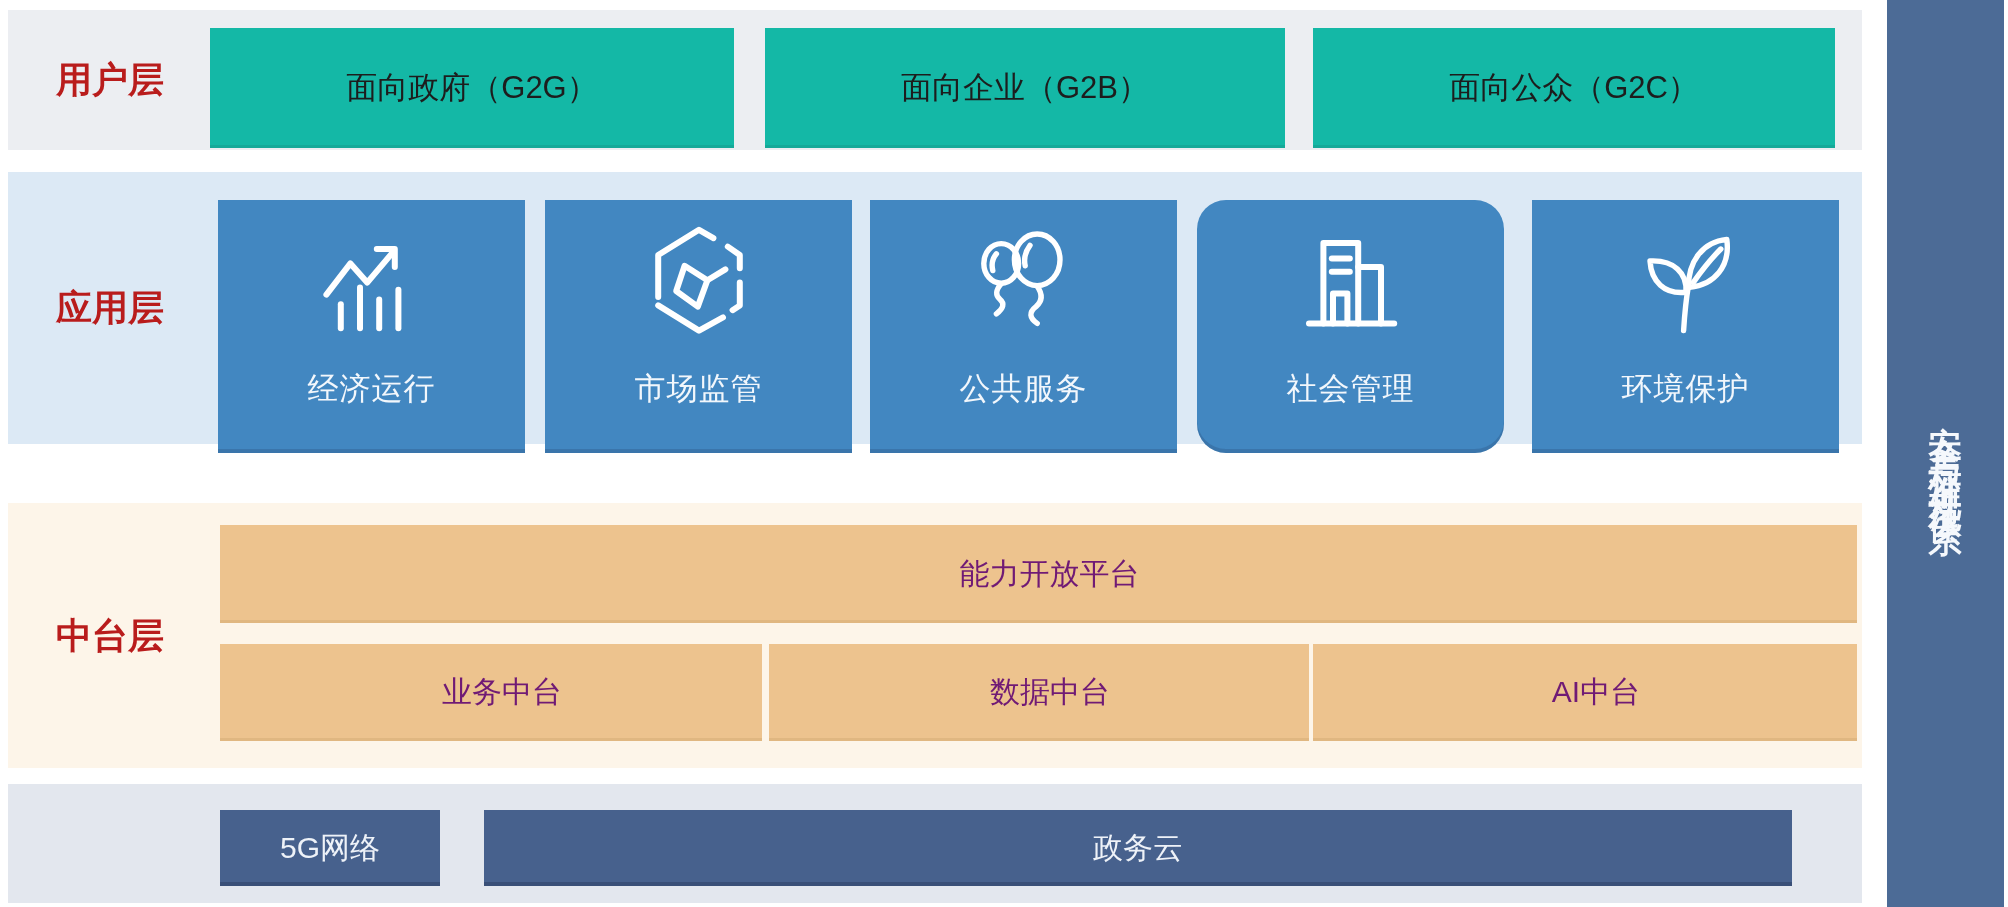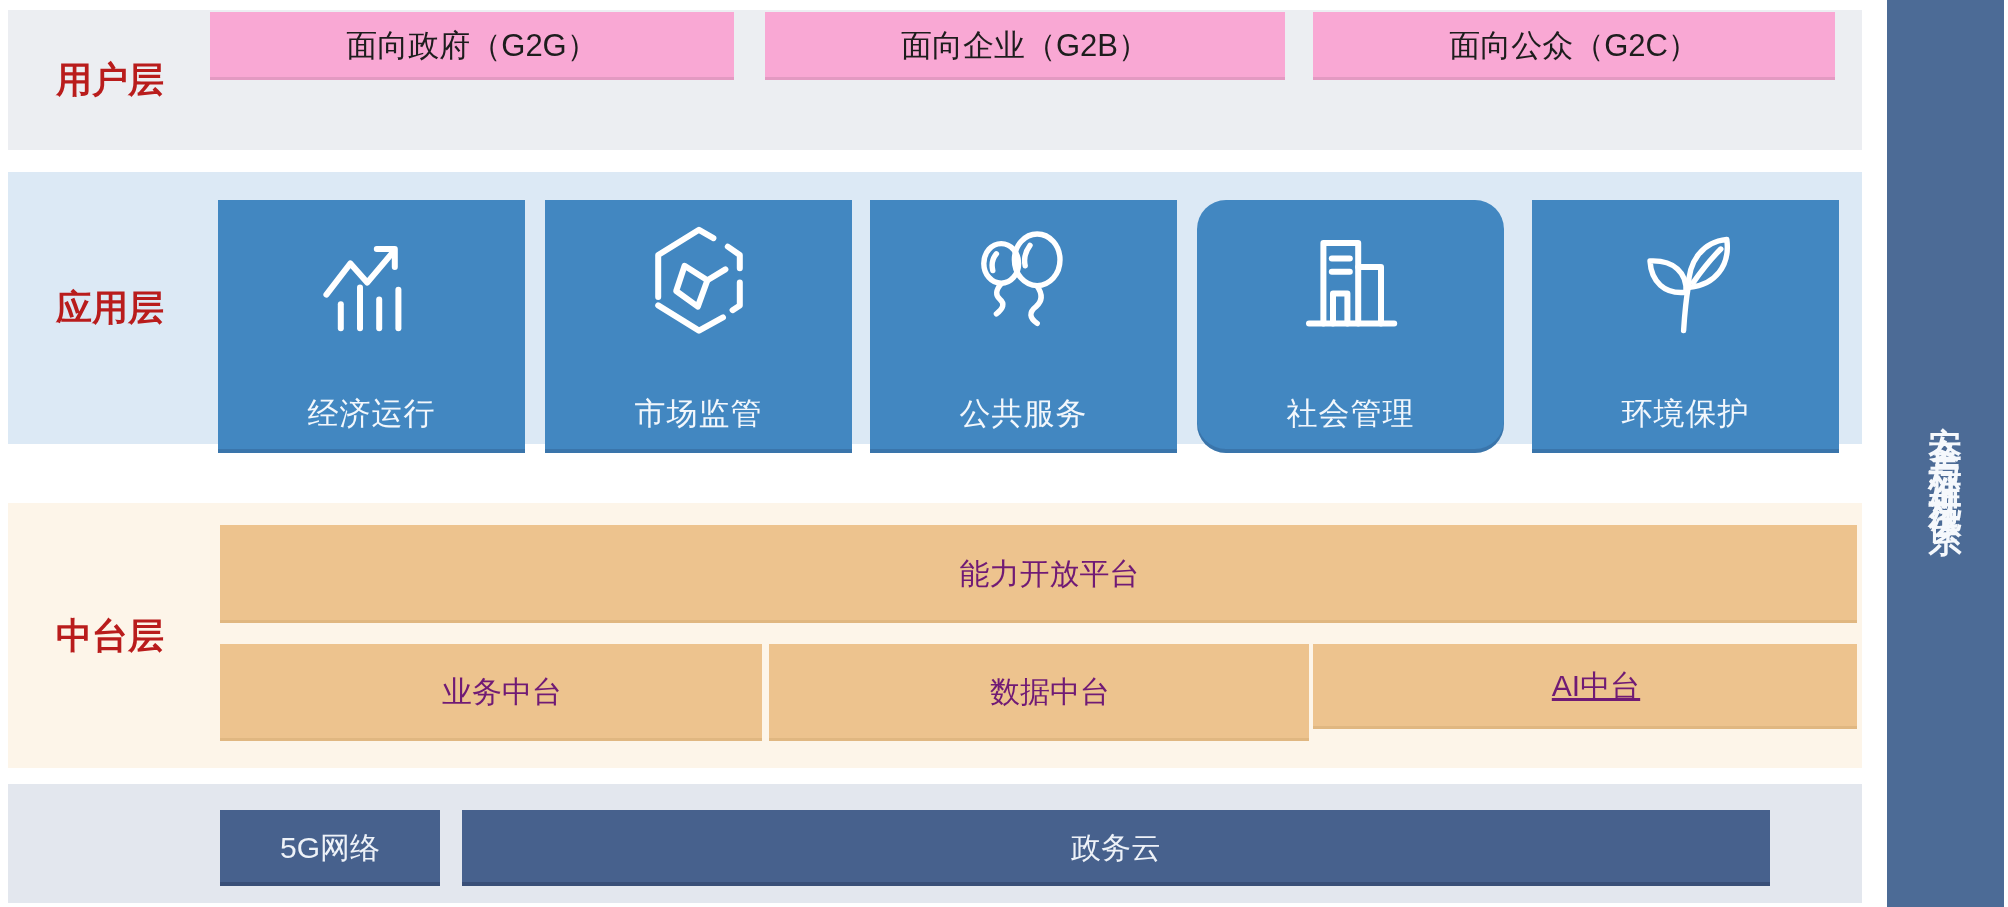--- a/index.html
+++ b/index.html
@@ -17,56 +17,56 @@
     position:absolute;left:0;top:0;bottom:0;width:204px;
     display:flex;align-items:center;justify-content:center;
     font-size:36px;font-weight:700;color:#b91c1c;
     white-space:pre-line;text-align:center;line-height:1.2;
   }
 
   .box{position:absolute;display:flex;align-items:center;justify-content:center;}
 
   
   .user-box{
-    top:2px;height:68px;background:#f9a8d4;color:#1d1d1d;font-size:31px;
+    top:18px;height:120px;background:#14b8a6;color:#1d1d1d;font-size:31px;
     box-shadow:inset 0 -3px rgba(40,40,40,0.10);
   }
   .user-box.b1{left:202px;width:524px;}
   .user-box.b2{left:757px;width:520px;}
   .user-box.b3{left:1305px;width:522px;}
 
   
   .app-card{
     position:absolute;top:28px;height:253px;width:307px;background:#4287c1;
     display:flex;flex-direction:column;align-items:center;
     box-shadow:inset 0 -4px rgba(20,40,70,0.18);
   }
   .app-card.c1{left:210px;} .app-card.c2{left:537px;} .app-card.c3{left:862px;}
   .app-card.c4{left:1189px;border-radius:29px;} .app-card.c5{left:1524px;}
   .app-card .icon{margin-top:20px;height:130px;display:flex;align-items:center;justify-content:center;}
-  .app-card .card-label{margin-top:43px;font-size:31px;color:#f2f7fc;letter-spacing:1px;}
+  .app-card .card-label{margin-top:18px;font-size:31px;color:#f2f7fc;letter-spacing:1px;}
 
   
   .mid-box{
     background:#edc38e;color:#701a75;font-size:30px;
     box-shadow:inset 0 -3px rgba(120,80,20,0.10);
     padding-left:22px;
   }
   .mid-wide{left:212px;top:22px;width:1615px;height:98px;}
   .mid-b1{left:212px;top:141px;width:520px;height:97px;}
   .mid-b2{left:761px;top:141px;width:518px;height:97px;}
-  .mid-b3{left:1305px;top:141px;width:522px;height:85px;text-decoration:underline;}
+  .mid-b3{left:1305px;top:141px;width:522px;height:97px;}
 
   
   .infra-box{
     top:26px;height:76px;background:#47618d;color:#eef2f8;font-size:30px;
     box-shadow:inset 0 -4px rgba(10,20,40,0.22);
   }
   .infra-b1{left:212px;width:220px;}
-  .infra-b2{left:454px;width:1308px;}
+  .infra-b2{left:476px;width:1308px;}
 
   
   .sidebar{
     position:absolute;left:1887px;top:0;width:117px;height:907px;background:#4c6b96;
     display:flex;align-items:center;justify-content:center;
   }
   .sidebar .v-text{
     writing-mode:vertical-rl;text-orientation:upright;
     color:#f5f8fc;font-size:33px;font-weight:700;letter-spacing:12px;line-height:1;
   }

